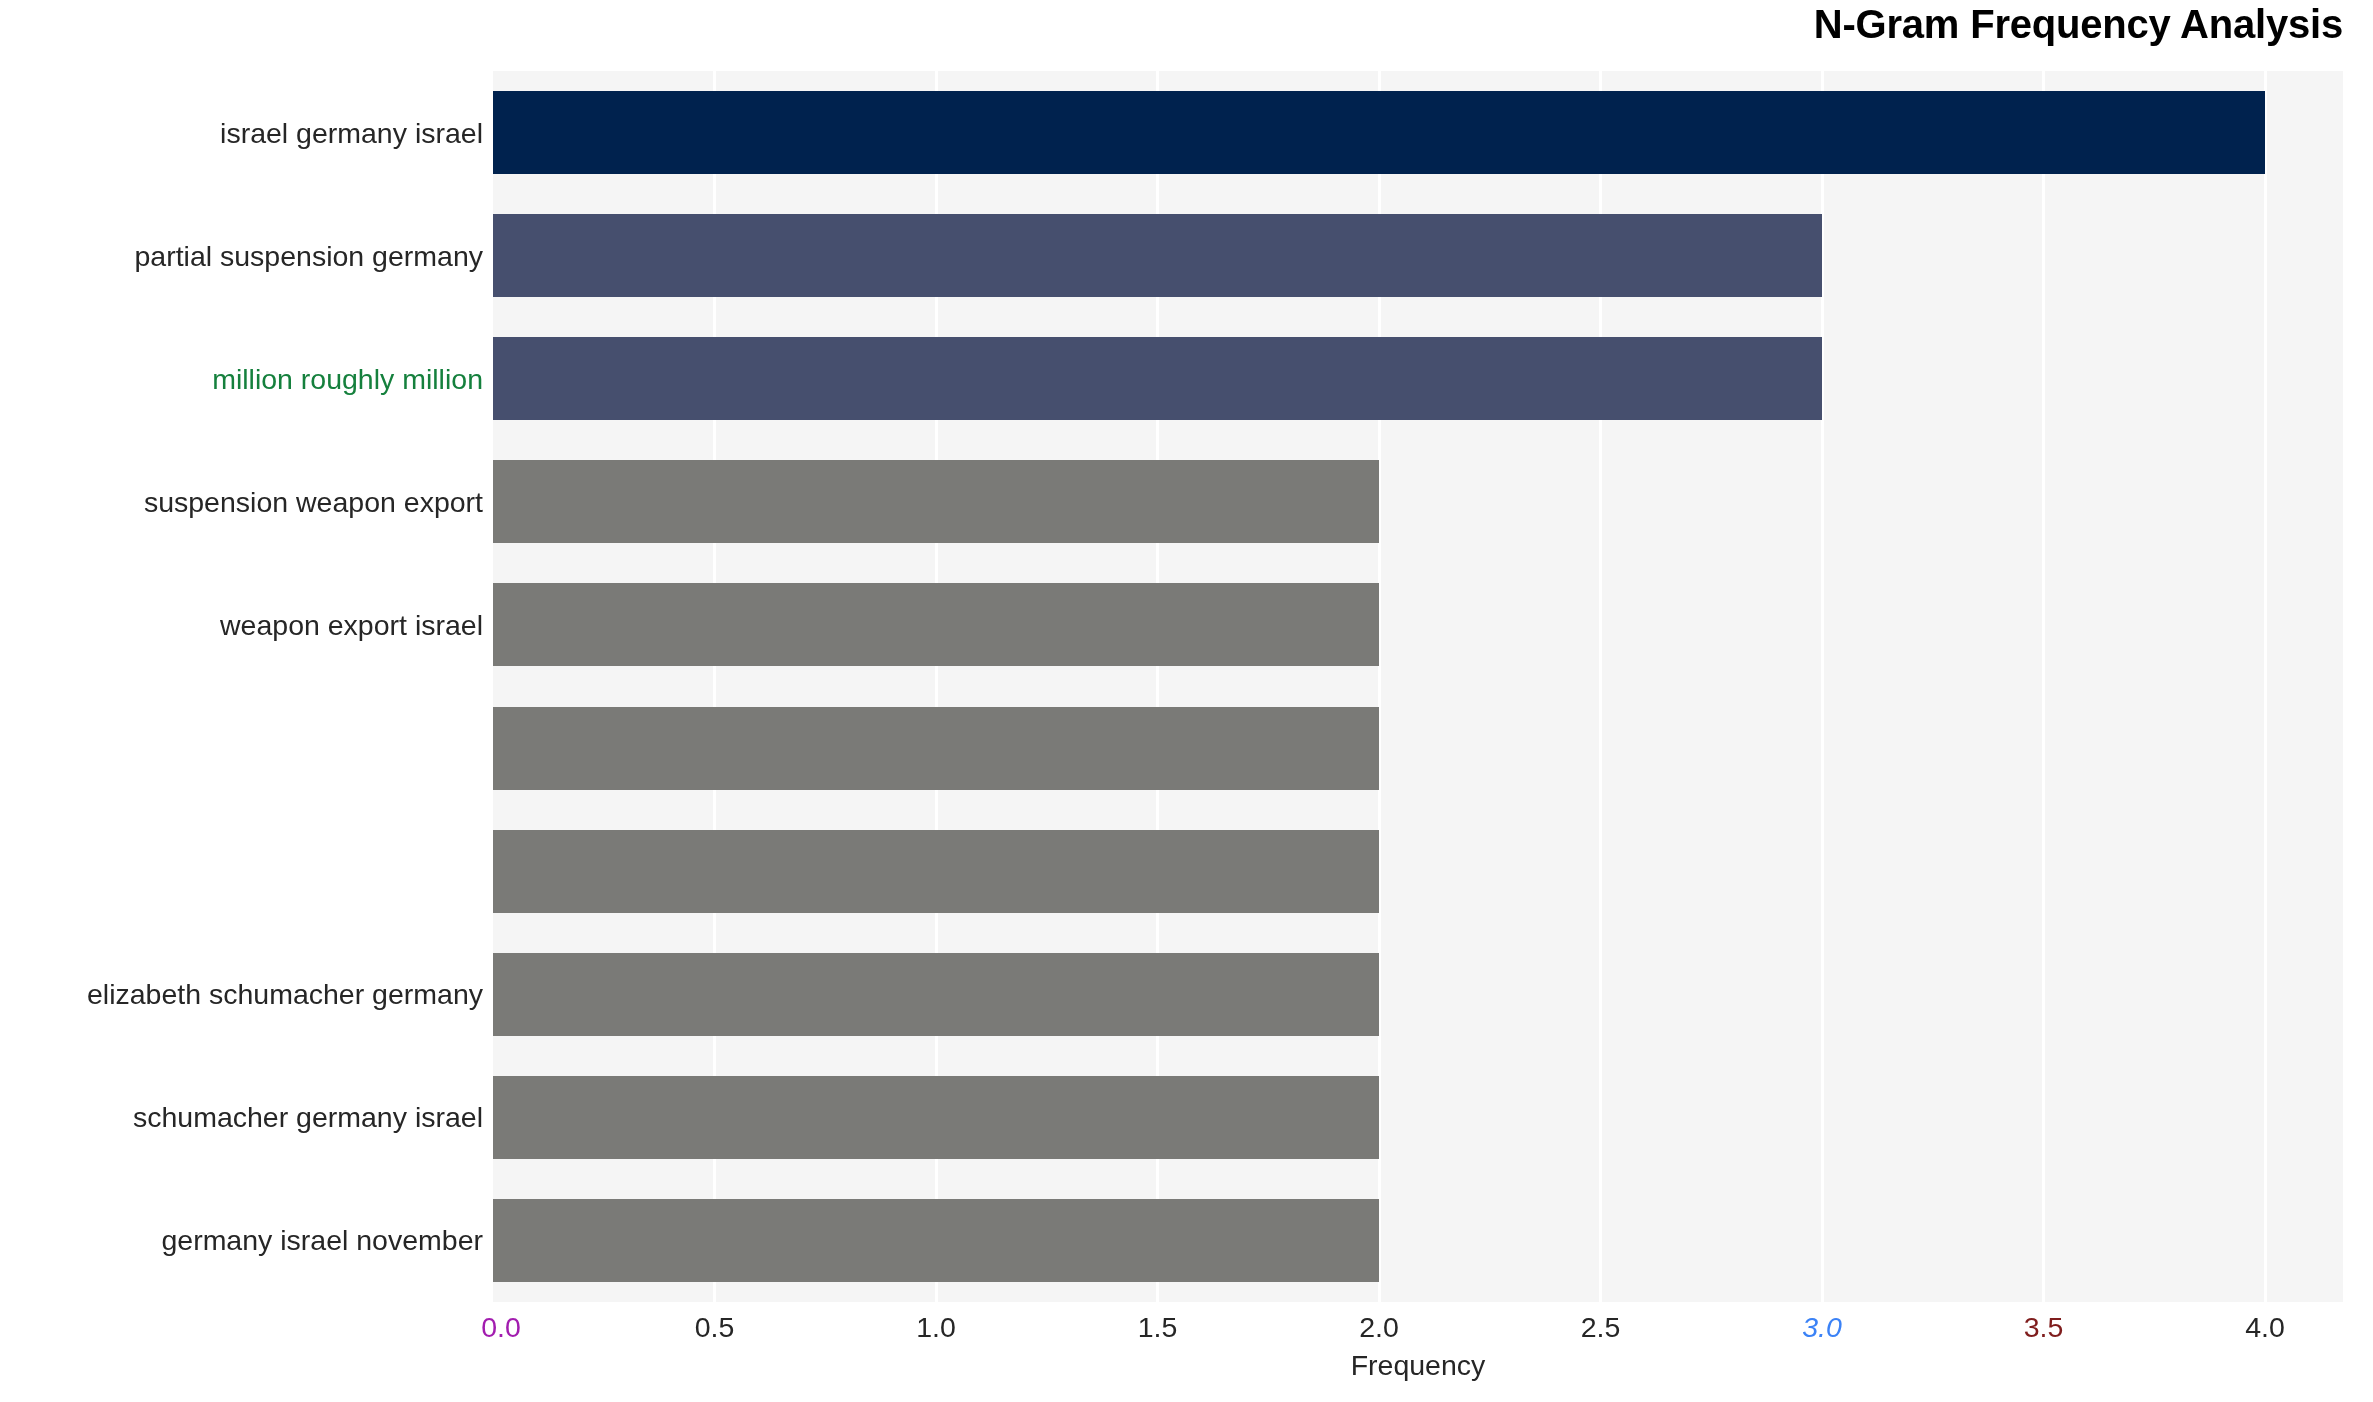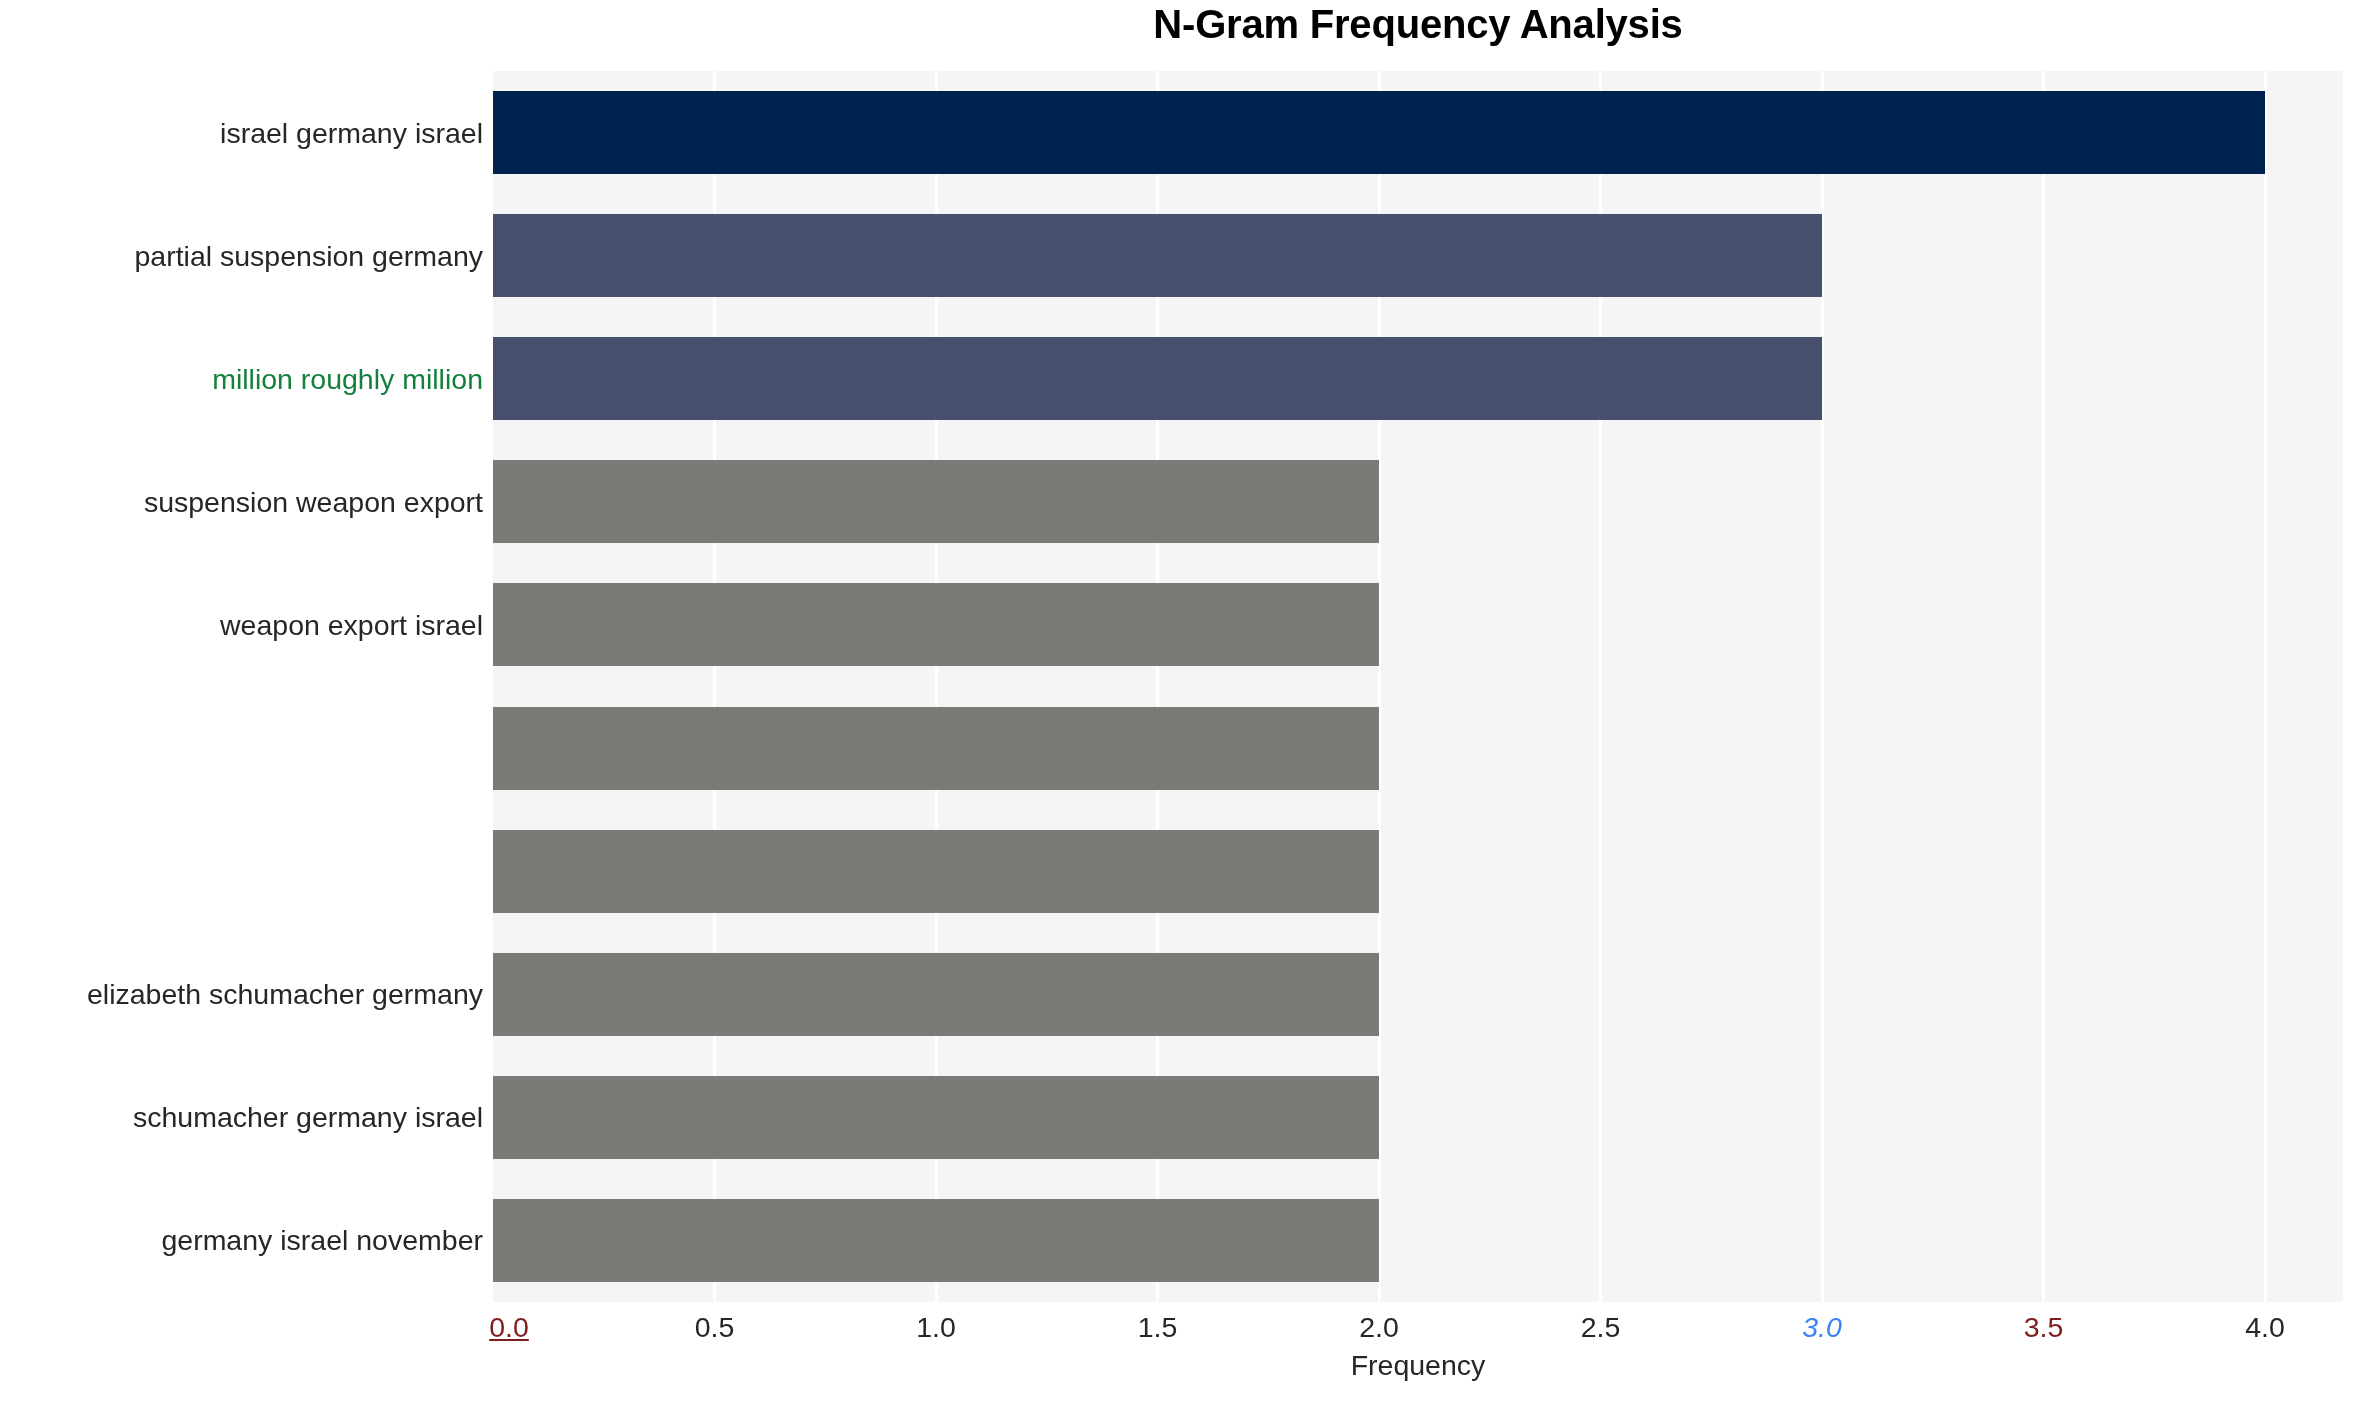--- a/index.html
+++ b/index.html
@@ -21,21 +21,21 @@
     width: 2373px;
     height: 1402px;
   }
 
   
   #chart-title {
     position: absolute;
     left: 493px;
     top: 2px;
     width: 1850px;
-    text-align: center;
+    text-align: right;
     font-size: 40px;
     font-weight: bold;
     color: #000000;
     letter-spacing: -0.2px;
     line-height: 44px;
     white-space: nowrap;
   }
 
   
   #plot-area {
@@ -181,21 +181,21 @@
       <div class="y-label" style="top: 169.65px; color: rgb(38, 38, 38);">partial suspension germany</div>
       <div class="y-label" style="top: 292.75px; color: #15803d; padding-left: 48px;">million roughly million</div>
       <div class="y-label" style="top: 415.85px; color: rgb(38, 38, 38);">suspension weapon export</div>
       <div class="y-label" style="top: 538.95px; color: rgb(38, 38, 38);">weapon export israel</div>
       <div class="y-label" style="top: 908.25px; color: rgb(38, 38, 38);">elizabeth schumacher germany</div>
       <div class="y-label" style="top: 1031.35px; color: rgb(38, 38, 38);">schumacher germany israel</div>
       <div class="y-label" style="top: 1154.45px; color: rgb(38, 38, 38);">germany israel november</div>
     </div>
 
   <div id="x-ticks">
-      <div class="x-tick" style="left: 16px; color: #7f1d1d; text-decoration: underline;">0.0</div>
+      <div class="x-tick" style="left: 8px; color: #a21caf;">0.0</div>
       <div class="x-tick" style="left: 221.5px; color: rgb(38, 38, 38);">0.5</div>
       <div class="x-tick" style="left: 443px; color: rgb(38, 38, 38);">1.0</div>
       <div class="x-tick" style="left: 664.5px; color: rgb(38, 38, 38);">1.5</div>
       <div class="x-tick" style="left: 886px; color: rgb(38, 38, 38);">2.0</div>
       <div class="x-tick" style="left: 1107.5px; color: rgb(38, 38, 38);">2.5</div>
       <div class="x-tick" style="left: 1329px; color: #3b82f6; font-style: italic;">3.0</div>
       <div class="x-tick" style="left: 1550.5px; color: #7f1d1d;">3.5</div>
       <div class="x-tick" style="left: 1772px; color: rgb(38, 38, 38);">4.0</div>
     </div>
 

